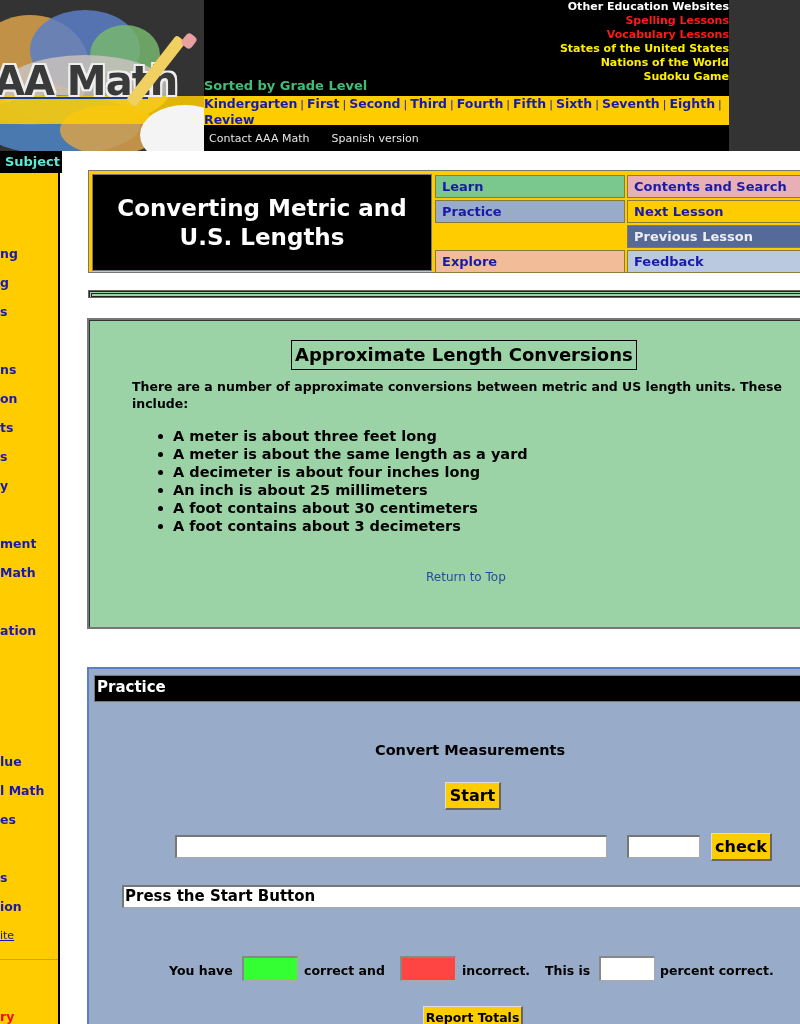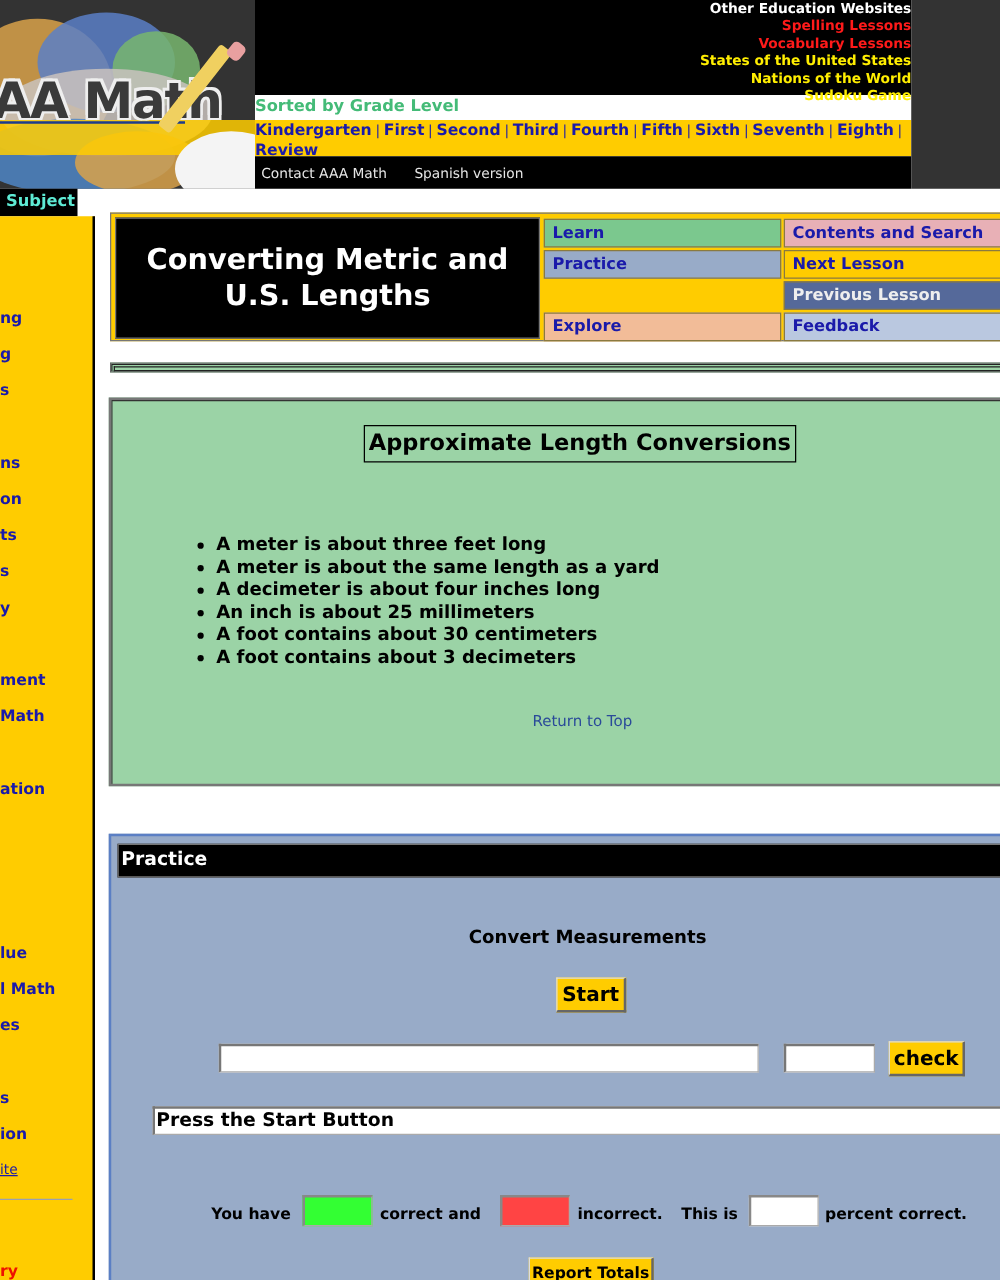--- a/index.html
+++ b/index.html
@@ -30,21 +30,21 @@
       position: absolute; left: 150px; top: 30px; width: 12px; height: 82px;
       background: #f0d060; transform: rotate(38deg); transform-origin: center;
       border-radius: 3px;
     }
     .logo .pencil-tip {
       position: absolute; left: 183px; top: 34px; width: 12px; height: 14px;
       background: #e8a0a0; transform: rotate(38deg); border-radius: 4px;
     }
 
     .header-black {
-      position: absolute; left: 204px; top: 0; width: 525px; height: 76px; background: #000000;
+      position: absolute; left: 204px; top: 0; width: 525px; height: 96px; background: #000000;
     }
     .other-sites {
       position: absolute; right: 0; top: 0; text-align: right;
       font-size: 11px; font-weight: bold; line-height: 14px;
     }
     .other-sites a { display: block; text-decoration: none; }
     .other-sites .title { color: #ffffff; }
     .other-sites .red { color: #ff1a1a; }
     .other-sites .yellow { color: #ffee00; }
     .sorted-label {
@@ -62,21 +62,21 @@
     }
     .header-links a { color: #e6e6e6; text-decoration: none; margin-right: 22px; }
     .header-gray { position: absolute; left: 729px; top: 0; width: 71px; height: 151px; background: #333333; }
 
     
     .sidebar-head {
       position: absolute; left: 0; top: 151px; width: 62px; height: 22px; background: #000000;
       color: #5eead4; font-size: 13px; font-weight: bold; line-height: 22px; text-align: right; padding-right: 2px;
     }
     .sidebar {
-      position: absolute; left: 0; top: 173px; width: 76px; height: 851px; background: #ffcc00;
+      position: absolute; left: 0; top: 173px; width: 60px; height: 851px; background: #ffcc00;
       border-right: 2px solid #000000; overflow: hidden;
     }
     .sidebar .item {
       position: absolute; left: 0; font-size: 12.5px; font-weight: bold; color: #1a1aaa;
       text-decoration: none; white-space: nowrap;
     }
     .sidebar .item.small { font-size: 11px; font-weight: normal; text-decoration: underline; }
     .sidebar .item.red { color: #ee1100; }
     .sidebar .rule { position: absolute; left: 0; top: 786px; width: 58px; height: 1px; background: #9aa0b0; }
 
@@ -238,20 +238,21 @@
   <a href="#" class="nav-cell" style="left:538px; top:29px; width:190px; background:#ffcc00;">Next Lesson</a>
   <a href="#" class="nav-cell" style="left:538px; top:54px; width:190px; background:#55699a; color:#eeeeee;">Previous Lesson</a>
   <a href="#" class="nav-cell" style="left:346px; top:79px; width:190px; background:#f2bc98;">Explore</a>
   <a href="#" class="nav-cell" style="left:538px; top:79px; width:190px; background:#bac8e0;">Feedback</a>
 </div>
 
 <div class="hr-bar"></div>
 
 <div class="conv-panel">
   <div class="conv-title">Approximate Length Conversions</div>
+  <p class="conv-intro">There are a number of approximate conversions between metric and US length units. These include:</p>
   <ul class="conv-list">
     <li>A meter is about three feet long</li>
     <li>A meter is about the same length as a yard</li>
     <li>A decimeter is about four inches long</li>
     <li>An inch is about 25 millimeters</li>
     <li>A foot contains about 30 centimeters</li>
     <li>A foot contains about 3 decimeters</li>
   </ul>
   <a href="#" class="return-top">Return to Top</a>
 </div>

